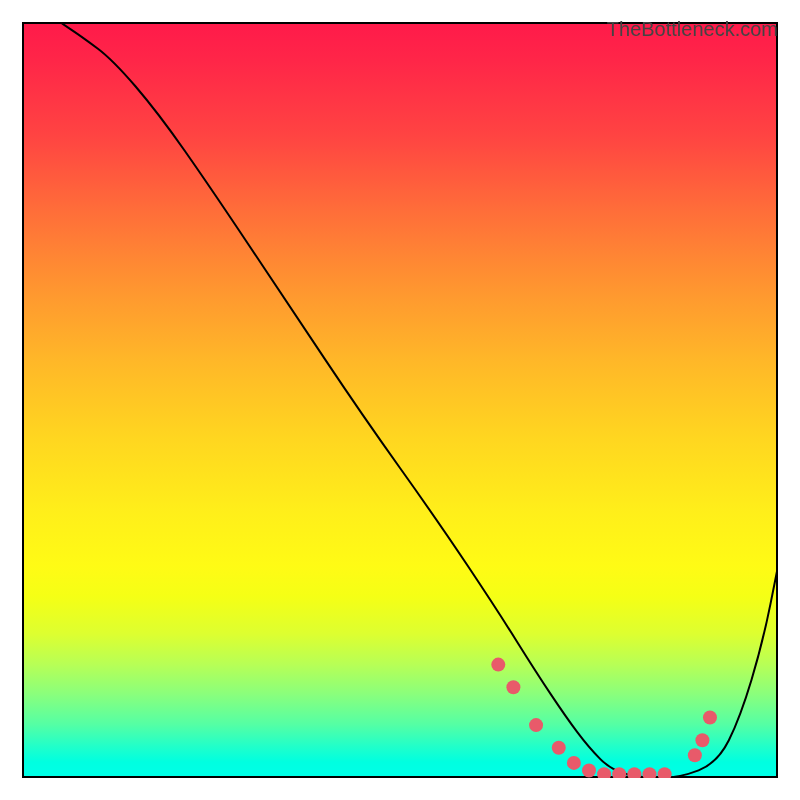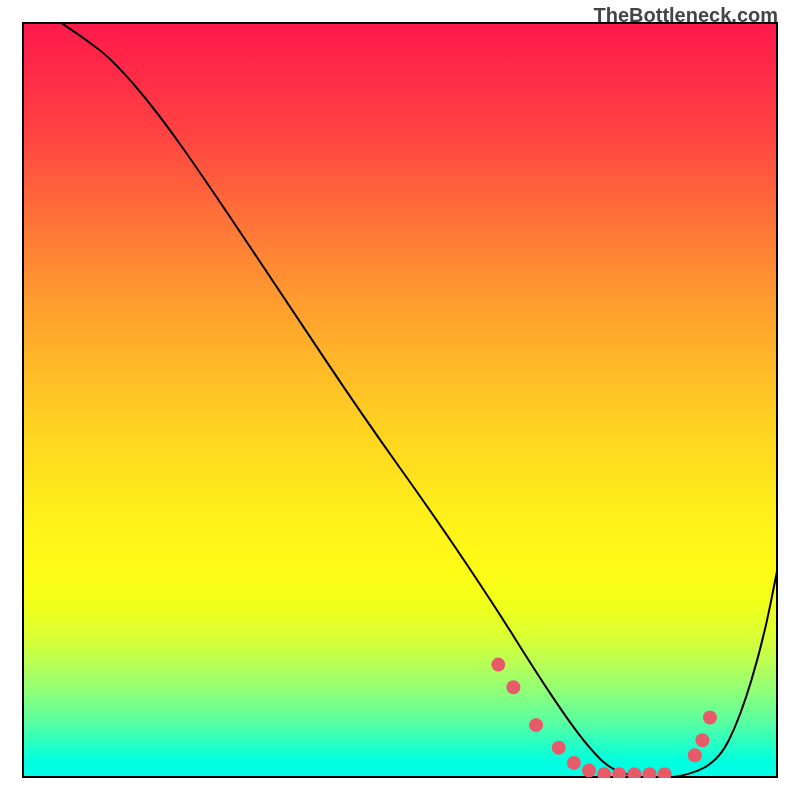--- a/index.html
+++ b/index.html
@@ -49,24 +49,24 @@
       position: absolute;
       top: 22px;
       left: 22px;
       width: 756px;
       height: 756px;
       border: 2px solid #000000;
       pointer-events: none;
     }
     .watermark {
       position: absolute;
-      top: 4px;
+      top: 18px;
       right: 22px;
       font-size: 20px;
-      font-weight: bold;
+      font-weight: normal;
       color: #444444;
       font-family: Arial, sans-serif;
     }
     .chart-svg {
       position: absolute;
       top: 22px;
       left: 22px;
       width: 756px;
       height: 756px;
       pointer-events: none;

